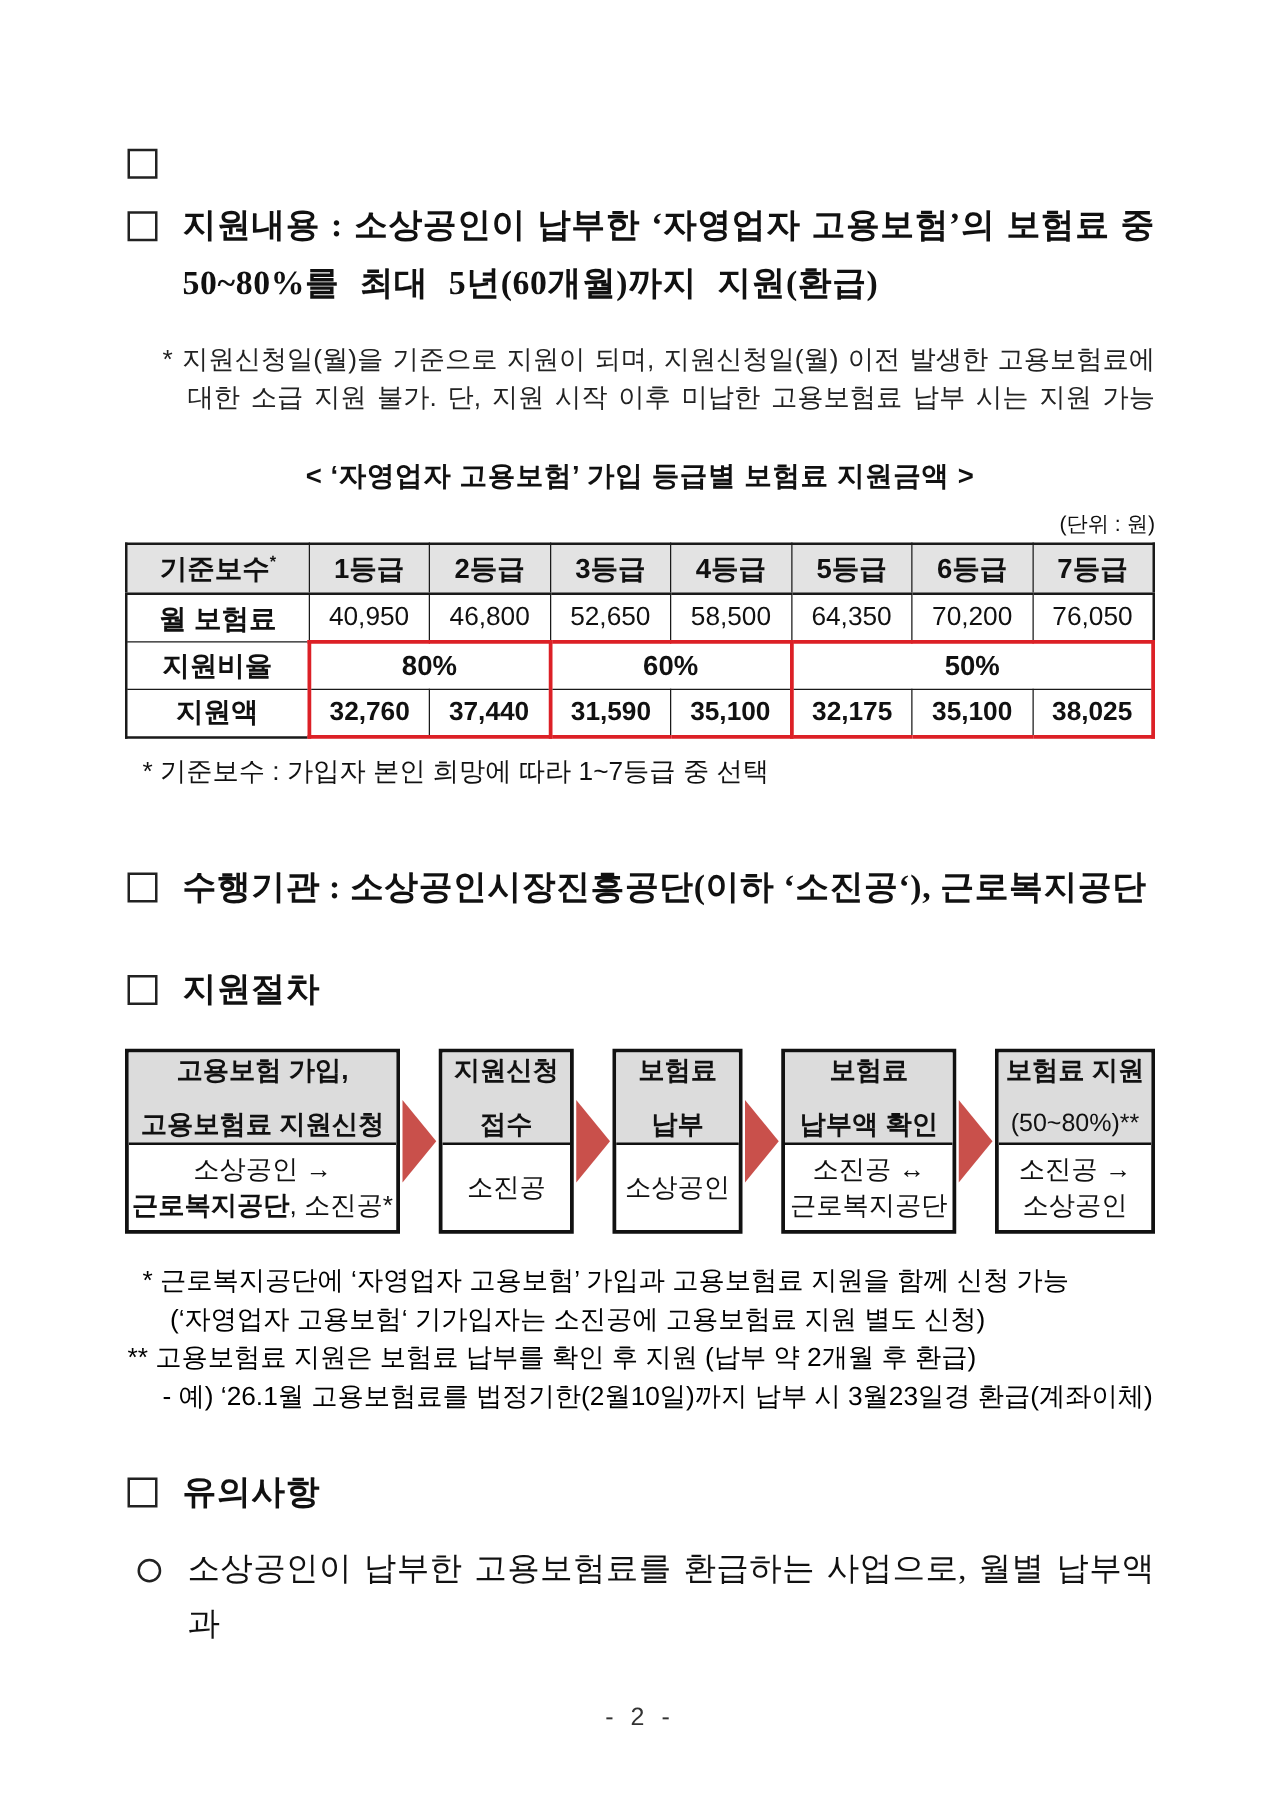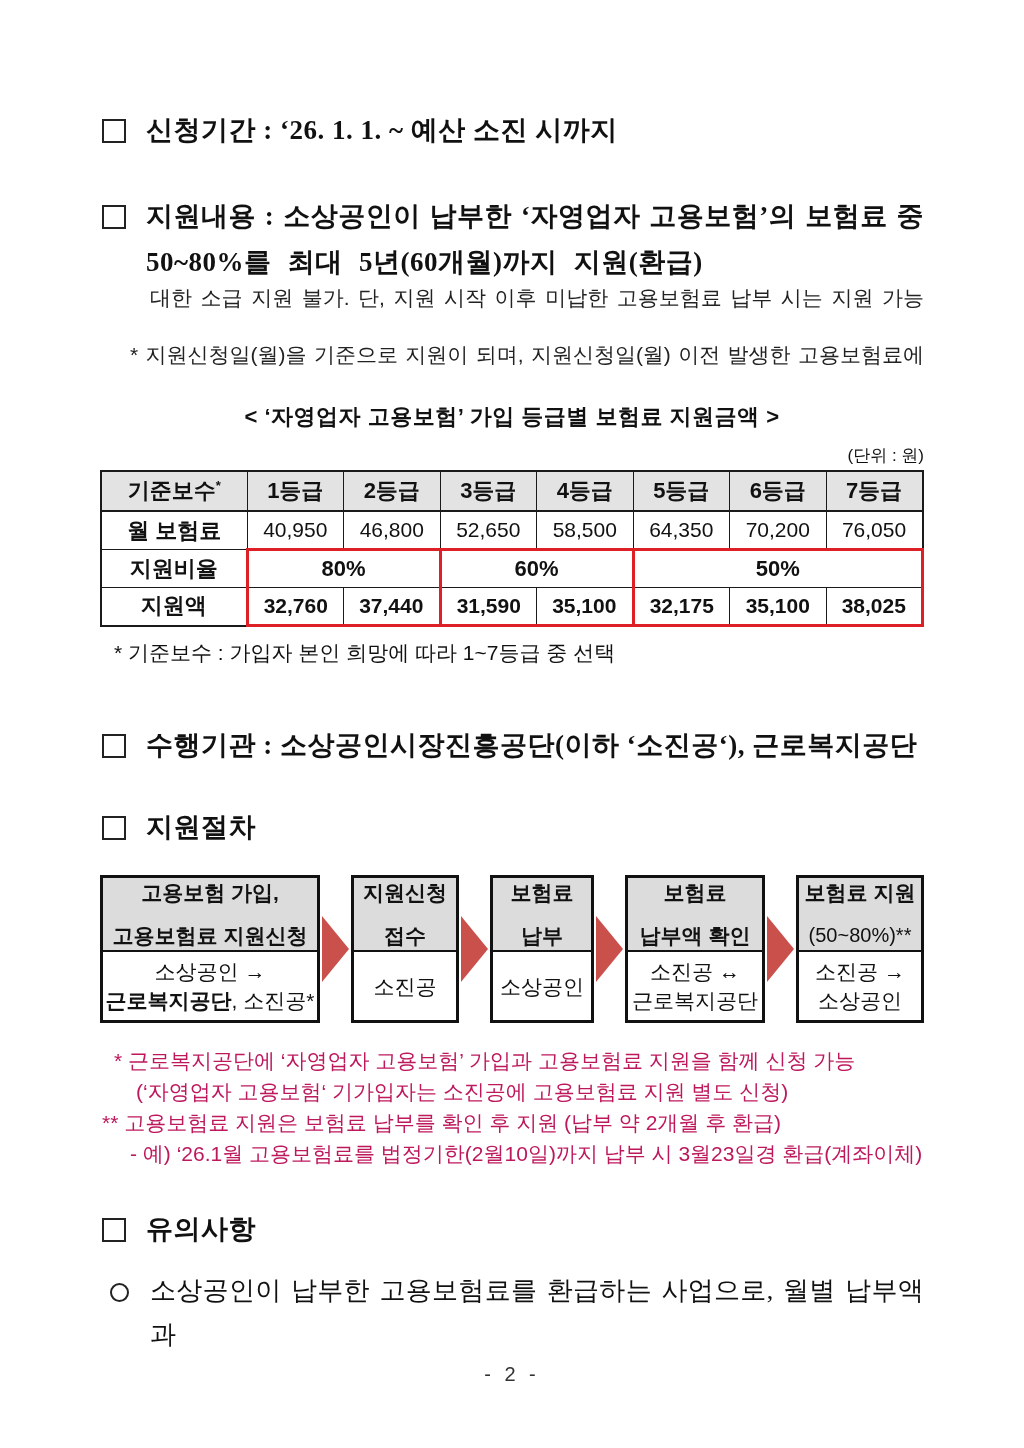--- a/index.html
+++ b/index.html
@@ -46,52 +46,51 @@
   sup.ast{font-size:13px;vertical-align:super;}
   .tbl-foot{font-size:21px;margin-top:12px;padding-left:14px;}
   
   .flow{display:flex;align-items:center;justify-content:space-between;width:824px;font-family:"Liberation Sans", sans-serif;}
   .fbox{border:3px solid #111;height:148px;display:flex;flex-direction:column;box-sizing:border-box;background:#fff;}
   .fhead{background:#dcdcdc;border-bottom:2px solid #111;height:72px;display:flex;flex-direction:column;justify-content:space-between;align-items:center;font-weight:bold;font-size:21px;line-height:29px;}
   .fbody{flex:1;display:flex;flex-direction:column;justify-content:center;align-items:center;font-size:21px;line-height:29px;}
   .fh-sub{font-weight:normal;font-size:20px;}
   .arrow{width:0;height:0;border-top:33px solid transparent;border-bottom:33px solid transparent;border-left:27px solid #c9504b;}
   
-  .fnotes{font-family:"Liberation Sans", sans-serif;font-size:21px;line-height:31px;color:#be185d;}
+  .fnotes{font-family:"Liberation Sans", sans-serif;font-size:21px;line-height:31px;color:#000000;}
   .fn-l1{padding-left:14px;}
   .fn-l2{padding-left:36px;}
   .fn-l3{padding-left:2px;}
   .fn-l4{padding-left:30px;}
   
   .brow{position:relative;padding-left:50px;font-size:26px;line-height:44px;font-weight:500;letter-spacing:0.3px;}
   .circ{position:absolute;left:10px;top:14px;width:15px;height:15px;border:2px solid #222;border-radius:50%;display:inline-block;background:#fff;}
   .bjust{text-align:justify;text-align-last:justify;}
   
   .pageno{position:absolute;left:0;right:0;bottom:62px;text-align:center;font-family:"Liberation Sans", sans-serif;font-size:20px;letter-spacing:4px;color:#333;}
   
   .mt1{margin-top:44px;}
 </style>
 </head>
 <body>
 
 <div class="page">
 
   <div class="hrow">
     <span class="sq"></span>
-    <span>신청기간 : ‘26. 1. 1. ~ 예산 소진 시까지</span>
   </div>
 
   <div class="hrow mt1" style="margin-top:50px;">
     <span class="sq"></span>
     <div class="just">지원내용 : 소상공인이 납부한 ‘자영업자 고용보험’의 보험료 중</div>
   </div>
   <div class="h2line2">50~80%를 최대 5년(60개월)까지 지원(환급)</div>
 
+  <div class="sans note just" style="margin-top:26px;padding-left:30px;">* 지원신청일(월)을 기준으로 지원이 되며, 지원신청일(월) 이전 발생한 고용보험료에</div>
   <div class="sans note just" style="padding-left:50px;">대한 소급 지원 불가. 단, 지원 시작 이후 미납한 고용보험료 납부 시는 지원 가능</div>
-  <div class="sans note just" style="margin-top:26px;padding-left:30px;">* 지원신청일(월)을 기준으로 지원이 되며, 지원신청일(월) 이전 발생한 고용보험료에</div>
 
   <div class="tbl-title" style="margin-top:32px;">&lt; ‘자영업자 고용보험’ 가입 등급별 보험료 지원금액 &gt;</div>
   <div class="tbl-unit">(단위 : 원)</div>
 
   <table class="grades">
     <colgroup>
       <col style="width:146px;">
       <col>
         <col>
         <col>

